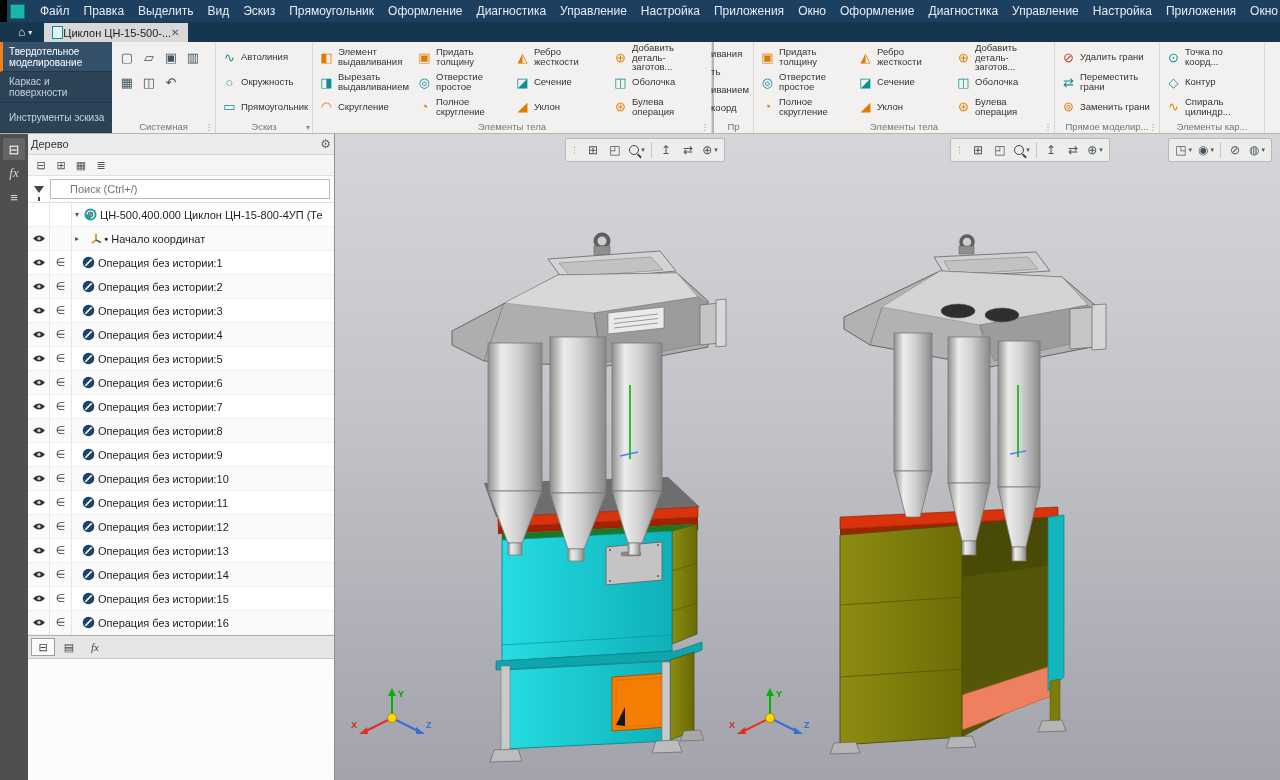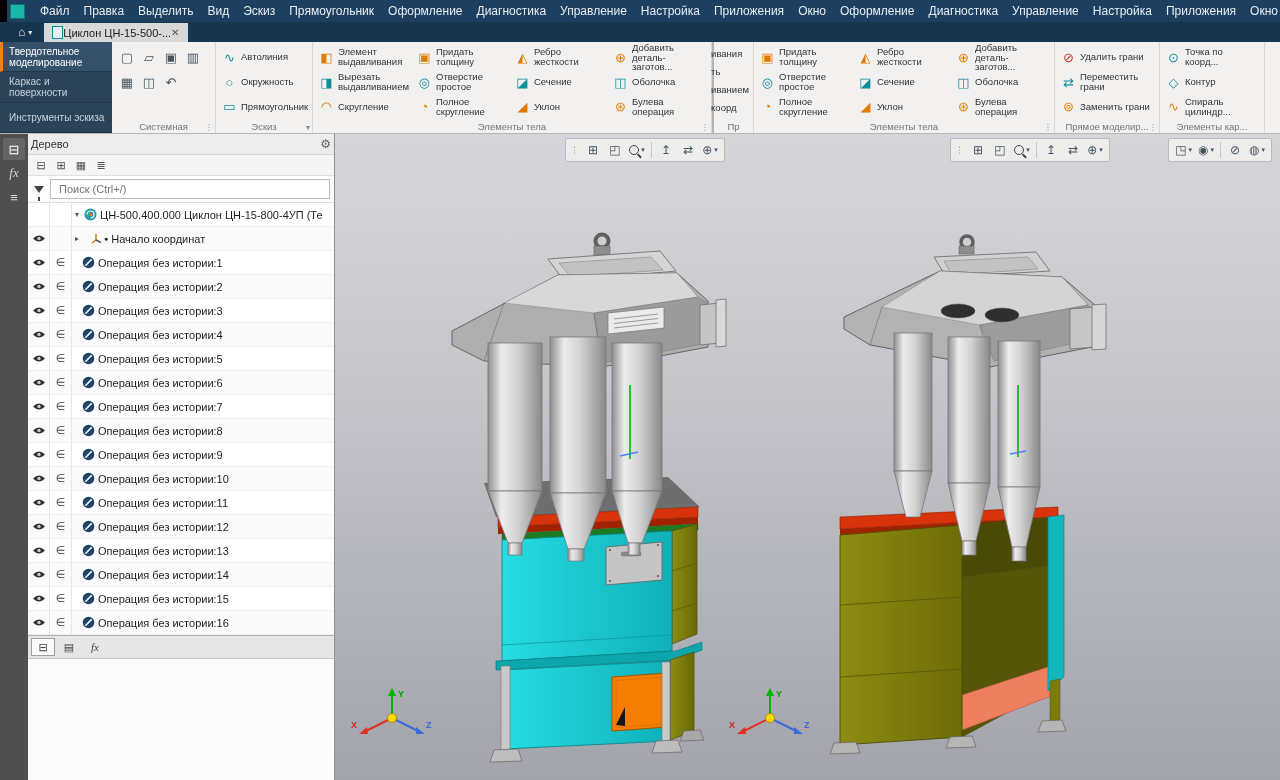--- a/index.html
+++ b/index.html
@@ -42,21 +42,21 @@
   
   .treepanel{position:absolute;left:28px;top:134px;width:307px;height:646px;background:#fdfdfd;border-right:1px solid #8f8f8f;box-sizing:border-box;display:flex;flex-direction:column;}
   .phead{height:20px;background:#ececec;border-bottom:1px solid #d5d5d5;display:flex;align-items:center;padding:0 3px;font-size:11px;color:#333;flex:0 0 20px;}
   .phead .sp{flex:1;}
   .phead .gear{color:#666;font-size:12px;}
   .picons{height:20px;background:#f5f5f5;border-bottom:1px solid #e0e0e0;display:flex;align-items:center;gap:2px;padding:0 4px;flex:0 0 20px;}
   .pic{width:18px;text-align:center;color:#555;font-size:11px;}
   .psearch{height:26px;display:flex;align-items:center;gap:4px;padding:0 4px;border-bottom:1px solid #e0e0e0;flex:0 0 26px;}
   .funnel{width:0;height:0;border-left:5px solid transparent;border-right:5px solid transparent;border-top:7px solid #444;position:relative;margin:0 2px;}
   .funnel::after{content:"";position:absolute;left:-1px;top:4px;width:2px;height:4px;background:#444;}
-  .psearch input{flex:1;height:18px;border:1px solid #bbb;font-size:11px;padding:0 8px;font-family:"Liberation Sans",sans-serif;color:#333;}
+  .psearch input{flex:1;height:18px;border:1px solid #bbb;font-size:11px;padding:0 19px;font-family:"Liberation Sans",sans-serif;color:#333;}
   .treelist{flex:0 0 auto;}
   .trow{height:23px;display:flex;align-items:center;border-bottom:1px solid #efefef;font-size:11px;color:#1e1e1e;background:#fff;}
   .trow:nth-child(even){background:#fafafa;}
   .tc{width:21px;flex:0 0 21px;height:100%;border-right:1px solid #e6e6e6;display:flex;align-items:center;justify-content:center;}
   .tc.ein{font-size:11px;color:#3d3d3d;}
   .arr{width:10px;font-size:8px;color:#555;text-align:center;flex:0 0 10px;}
   .opico{margin:0 3px 0 10px;display:flex;}
   .rootico{margin:0 3px 0 2px;display:flex;}
   .orgico{margin:0 2px 0 8px;display:flex;}
   .dot{font-size:7px;margin-right:3px;color:#111;}

